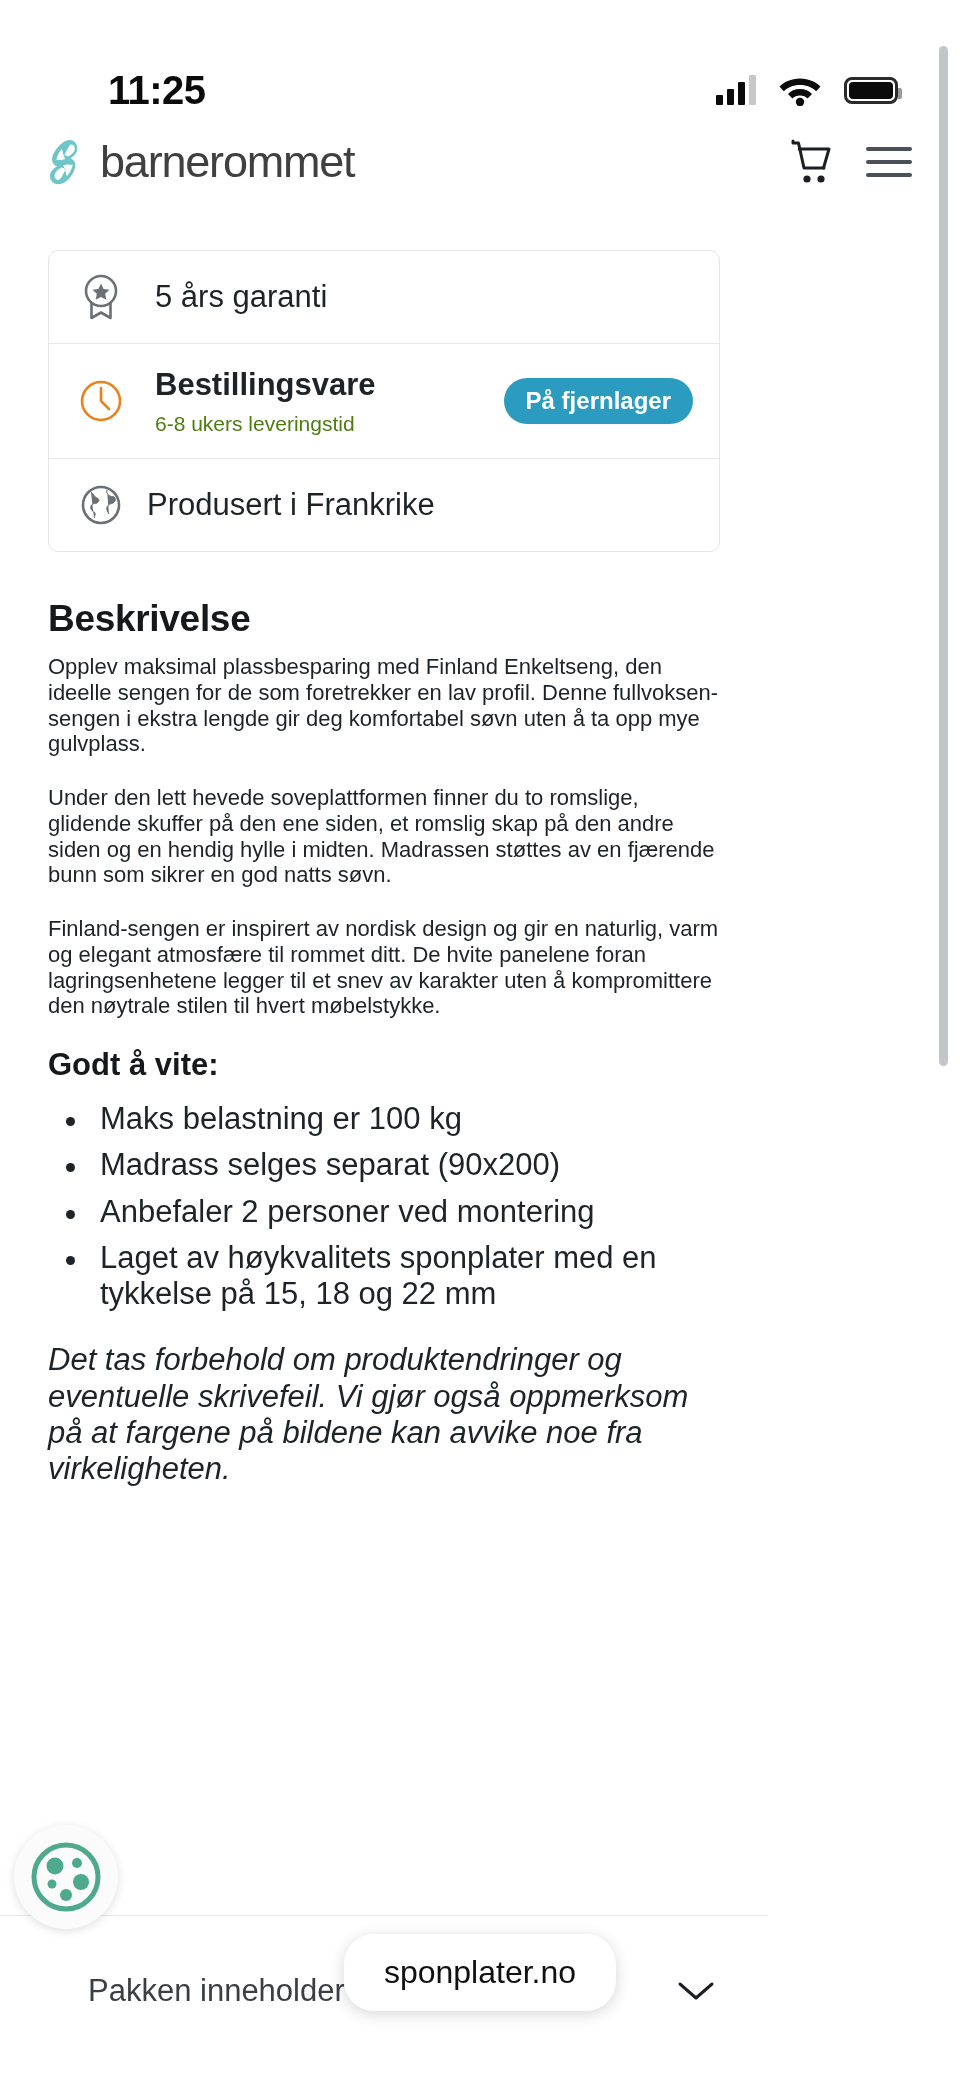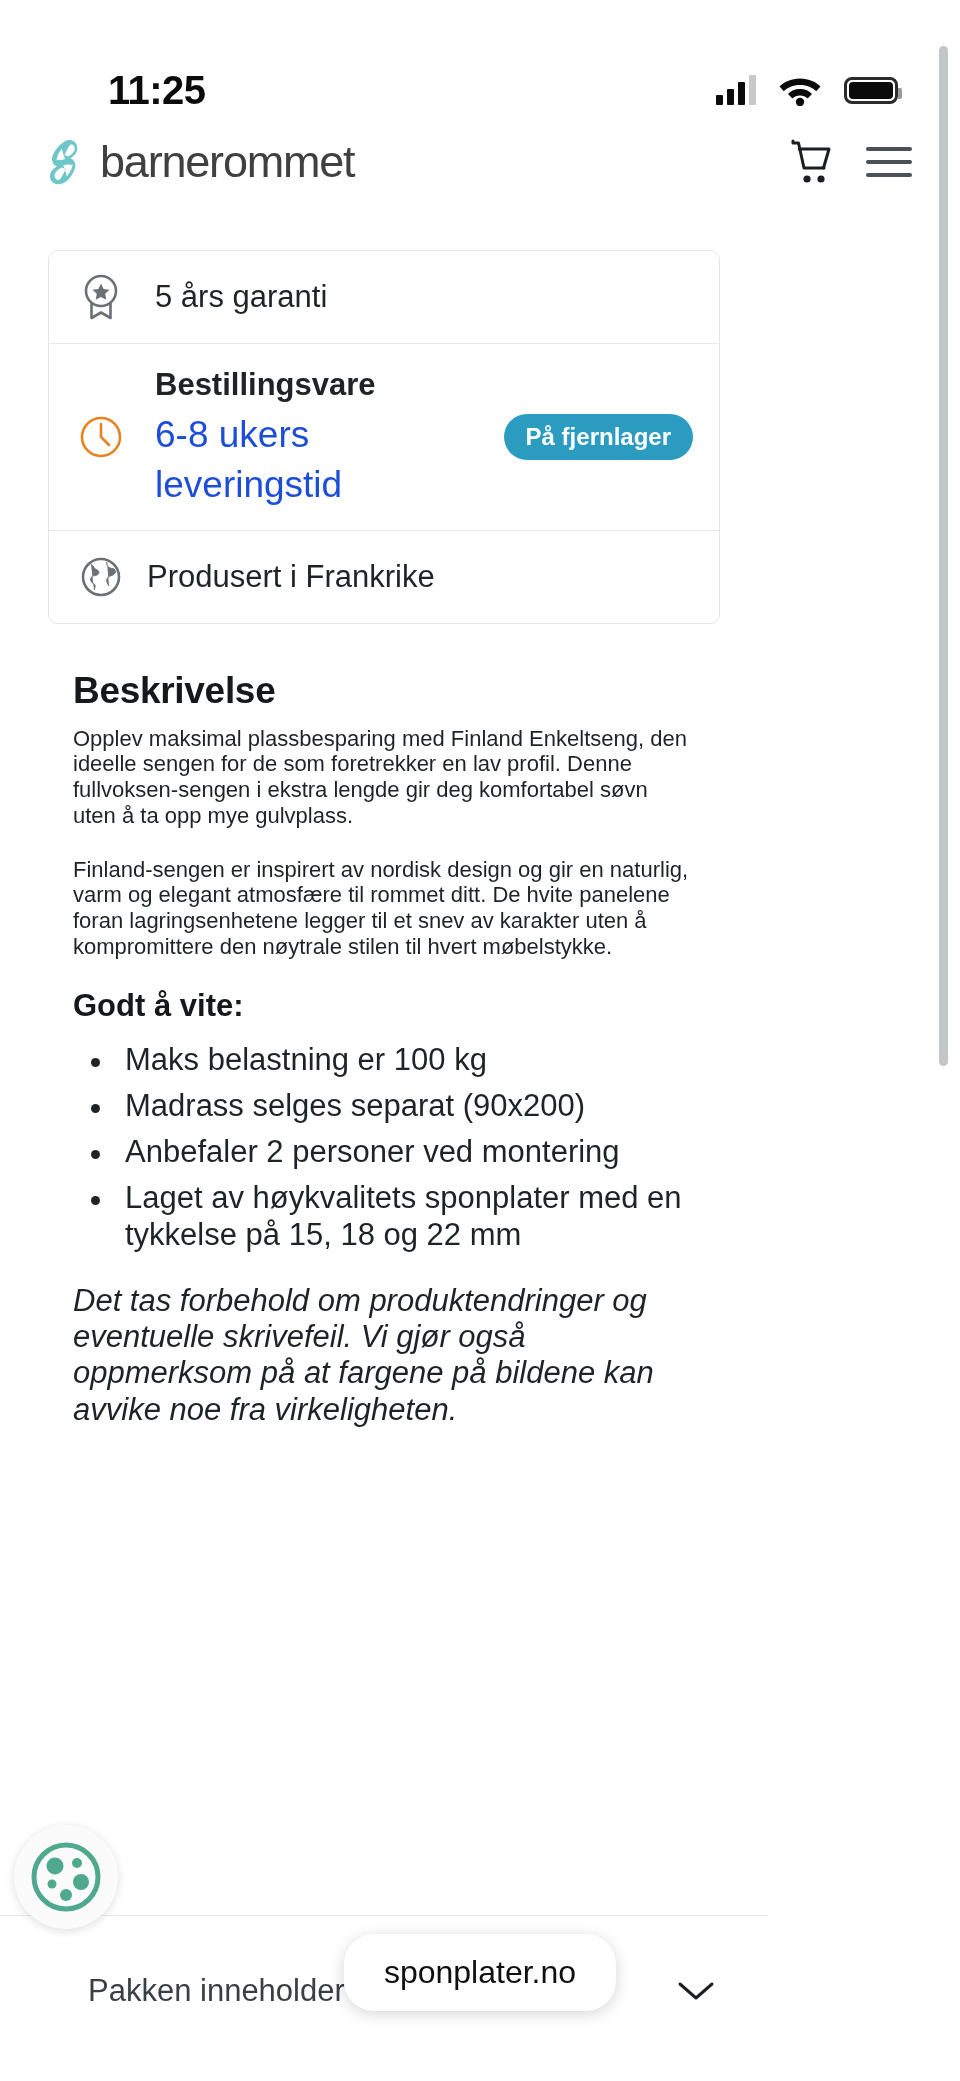--- a/index.html
+++ b/index.html
@@ -145,38 +145,38 @@
     display:flex; align-items:center; justify-content:center;
   }
   .info-row .txt { flex: 1 1 auto; }
   .row-title {
     font-size: 31px;
     color: #1d2327;
     line-height: 1.35;
   }
   .row-title.bold { font-weight: 700; }
   .row-sub {
-    font-size: 37px;
-    color: #1d4ed8;
+    font-size: 21px;
+    color: #4d7c0f;
     line-height: 1.35;
     margin-top: 4px;
   }
   .badge {
     flex: 0 0 auto;
     background: #2b9cc0;
     color: #ffffff;
     font-size: 24px;
     font-weight: 700;
     padding: 9px 22px;
     border-radius: 999px;
     white-space: nowrap;
   }
 
   
-  .desc { padding: 0 73px; margin-top: 46px; }
+  .desc { padding: 0 48px; margin-top: 46px; }
   .desc h2 {
     font-size: 37px;
     font-weight: 700;
     color: #16191c;
     letter-spacing: -0.3px;
     margin-bottom: 14px;
   }
   .desc p {
     font-size: 22px;
     line-height: 1.17;
@@ -364,20 +364,21 @@
           <div class="row-title">Produsert i Frankrike</div>
         </div>
       </div>
 
     </div>
 
     <div class="desc">
       <h2>Beskrivelse</h2>
 
       <p>Opplev maksimal plassbesparing med Finland Enkeltseng, den ideelle sengen for de som foretrekker en lav profil. Denne fullvoksen-sengen i ekstra lengde gir deg komfortabel søvn uten å ta opp mye gulvplass.</p>
+      <p>Under den lett hevede soveplattformen finner du to romslige, glidende skuffer på den ene siden, et romslig skap på den andre siden og en hendig hylle i midten. Madrassen støttes av en fjærende bunn som sikrer en god natts søvn.</p>
       <p>Finland-sengen er inspirert av nordisk design og gir en naturlig, varm og elegant atmosfære til rommet ditt. De hvite panelene foran lagringsenhetene legger til et snev av karakter uten å kompromittere den nøytrale stilen til hvert møbelstykke.</p>
 
       <h3>Godt å vite:</h3>
 
       <ul>
         <li>Maks belastning er 100 kg</li>
         <li>Madrass selges separat (90x200)</li>
         <li>Anbefaler 2 personer ved montering</li>
         <li>Laget av høykvalitets sponplater med en tykkelse på 15, 18 og 22 mm</li>
       </ul>

